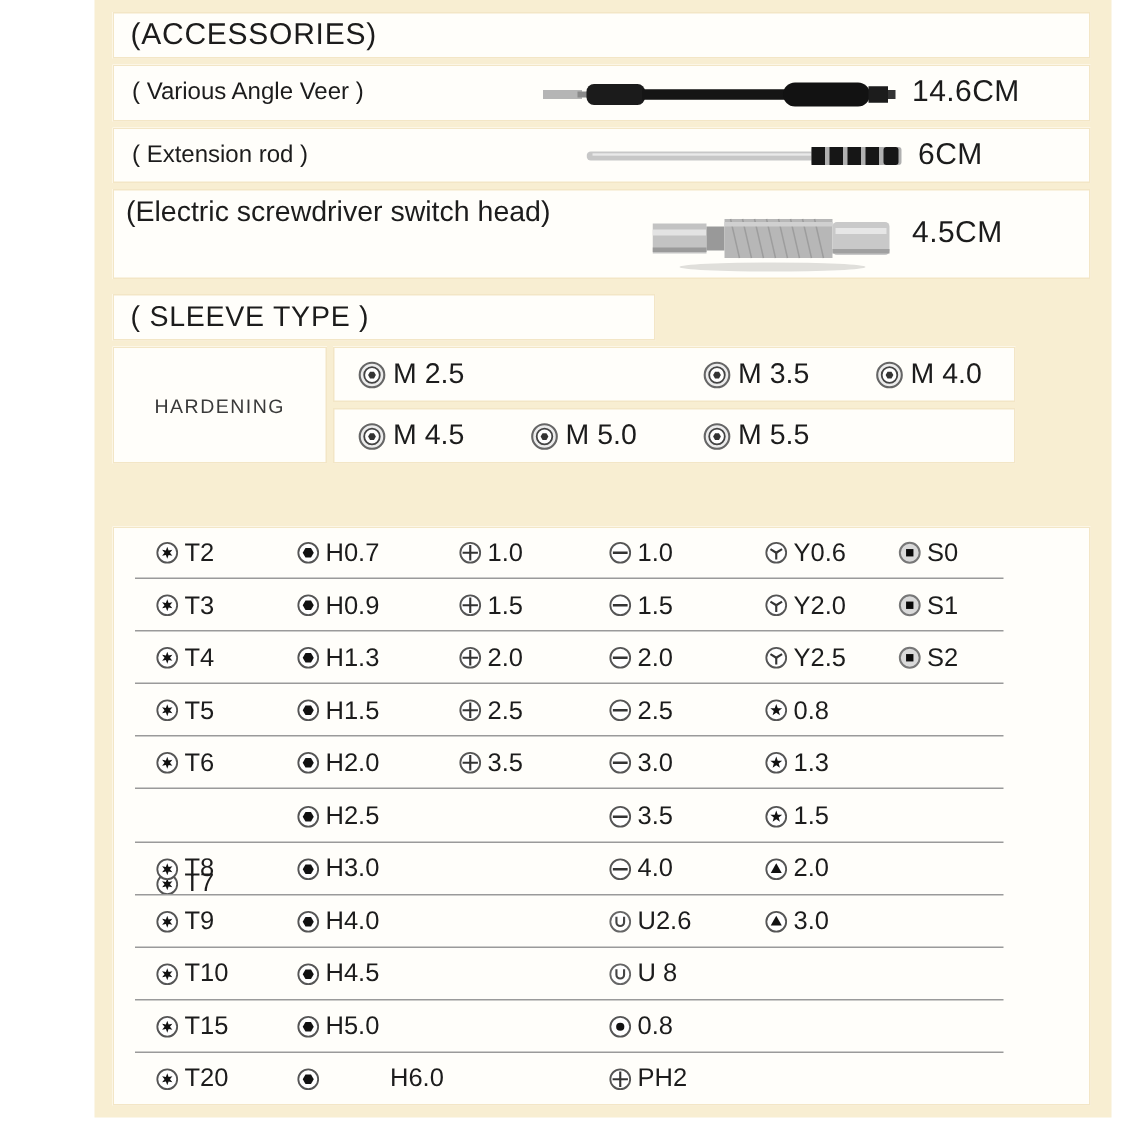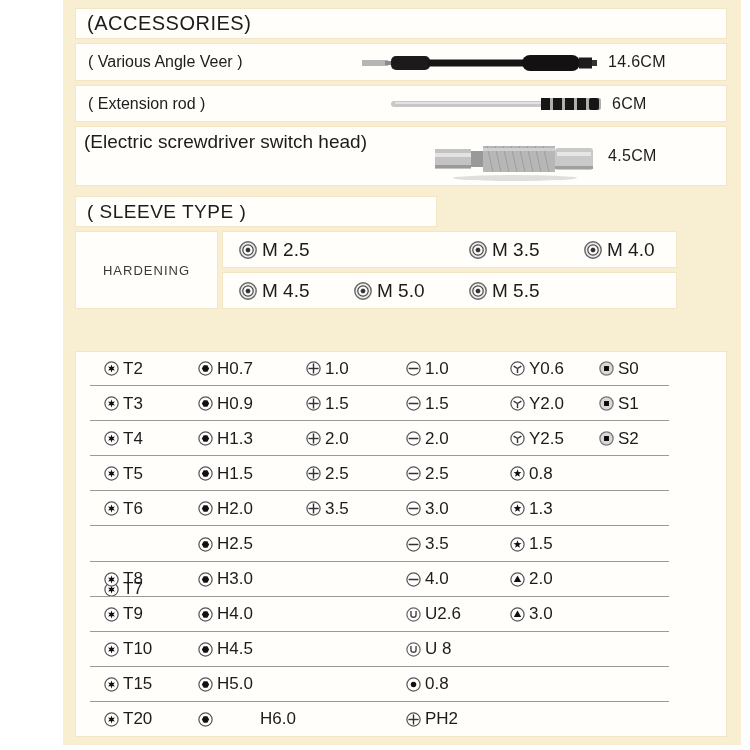--- a/index.html
+++ b/index.html
@@ -21,21 +21,21 @@
   
   .hdr-acc { left:75px; top:8px; width:652px; height:31px;
     font-size:20px; line-height:31px; padding-left:12px; letter-spacing:.5px; }
   .acc-row1 { left:75px; top:43px; width:652px; height:38px; }
   .acc-row2 { left:75px; top:85px; width:652px; height:37px; }
   .acc-row3 { left:75px; top:126px; width:652px; height:60px; }
   .acc-label { position:absolute; left:13px; top:50%; transform:translateY(-50%);
     font-size:16px; white-space:nowrap; }
   .acc-label-big { position:absolute; left:9px; top:5px; font-size:19px; white-space:nowrap; }
   .acc-len { position:absolute; top:50%; transform:translateY(-50%);
-    font-size:16px; letter-spacing:.3px; }
+    font-size:20px; letter-spacing:.3px; }
   .tool-svg { position:absolute; }
   
   .hdr-sleeve { left:75px; top:196px; width:362px; height:31px;
     font-size:19px; line-height:31px; padding-left:12px; letter-spacing:.5px; }
   .hardening { left:75px; top:231px; width:143px; height:78px;
     display:flex; align-items:center; justify-content:center; }
   .hardening span { font-size:13px; letter-spacing:1px; color:#3a3a3a; }
   .sleeve-row { height:37px; width:455px; left:222px; }
   .sleeve-rowA { top:231px; } .sleeve-rowB { top:272px; }
   .sleeve-item { position:absolute; top:0; height:100%;

